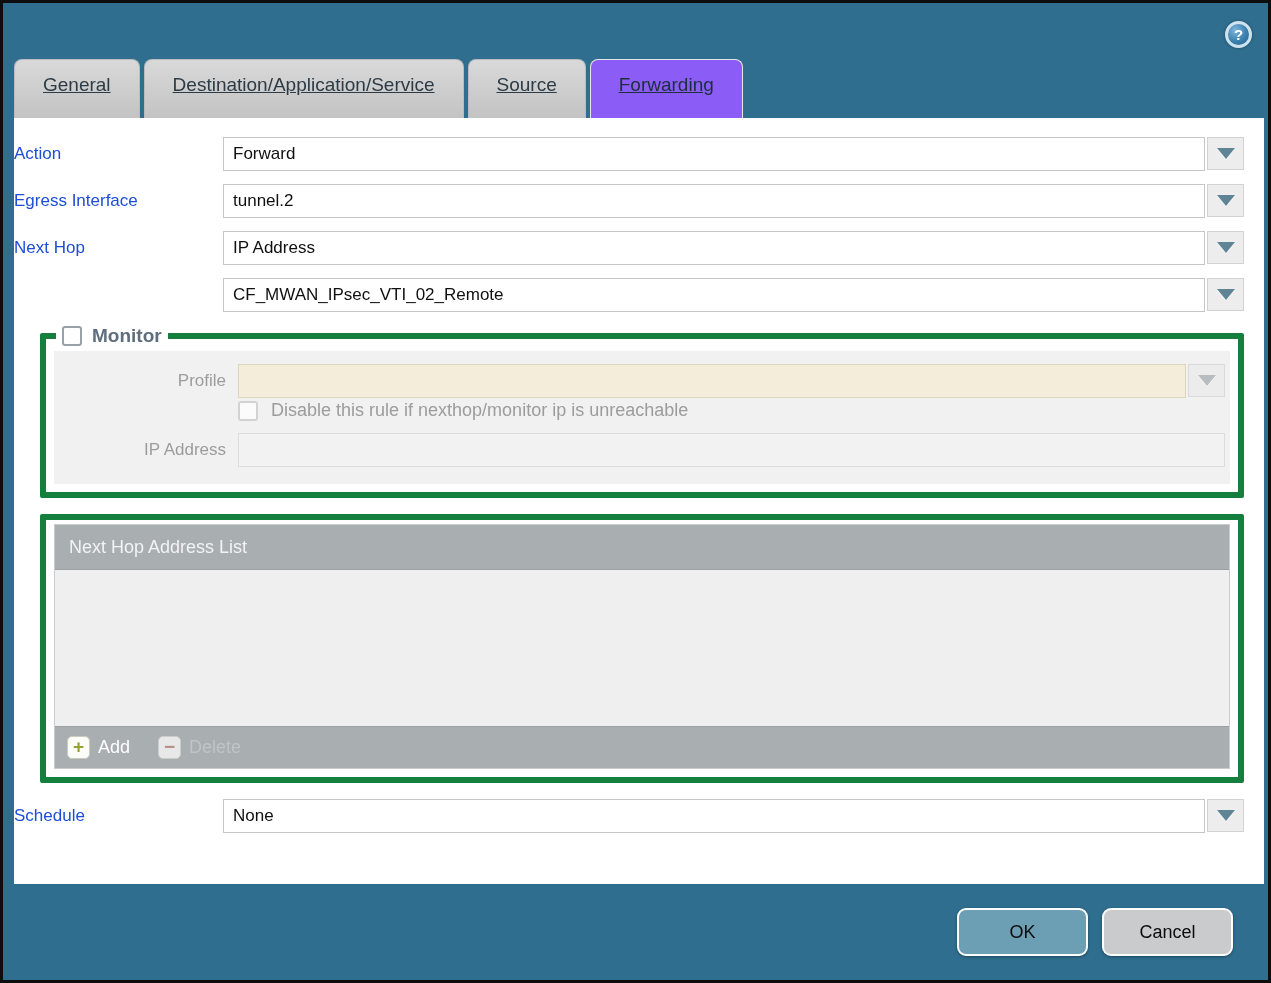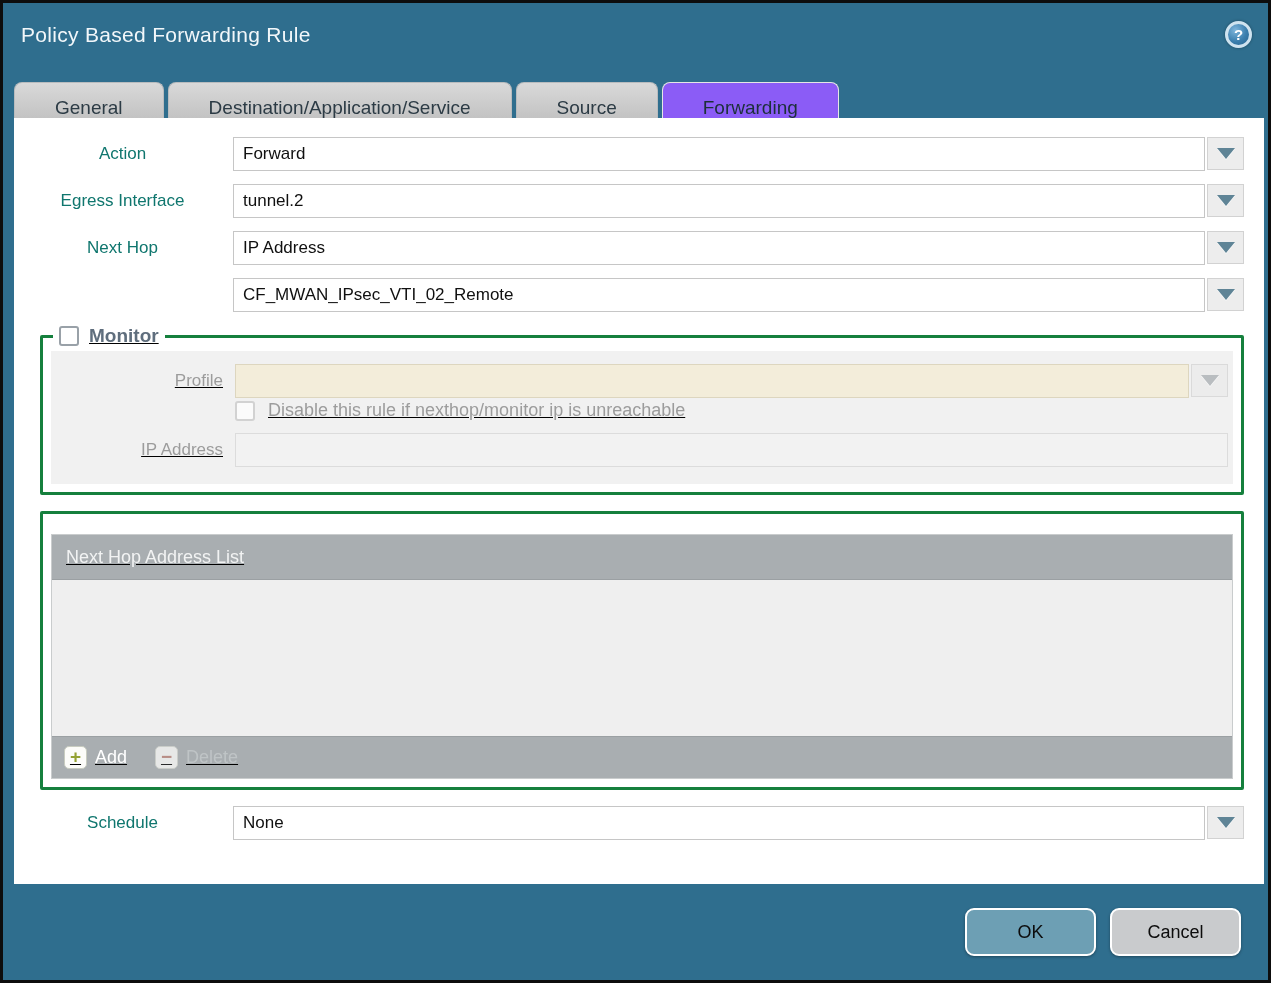--- a/index.html
+++ b/index.html
@@ -21,39 +21,39 @@
     background: radial-gradient(circle at 35% 30%, #7fb6dc 0%, #3b7fae 55%, #27638e 100%);
     border:3px solid #cfe3ef;
     color:#ffffff; font-size:15px; font-weight:bold;
     display:flex; align-items:center; justify-content:center; cursor:pointer;
     box-shadow:0 0 3px rgba(0,0,0,.35);
   }
 
   
   .tabs { height:52px; display:flex; align-items:flex-end; gap:4px; padding-left:11px; }
   .tab {
-    height:36px; line-height:49px; padding:0 40px;
+    height:59px; line-height:49px; padding:0 28px;
     background:linear-gradient(#d9d9d9,#c3c3c3);
     color:#2c3b45; font-size:19px;
     border-radius:8px 8px 0 0;
     border:1px solid #b9bcbe; border-bottom:none;
-    cursor:pointer; white-space:nowrap;
+    cursor:pointer; white-space:nowrap;text-decoration:underline;
   }
   .tab.active {
     background:#8b5cf6; color:#1c2f3a; font-weight:400;
     border-color:#e6e6e6;
   }
 
   
   .content {
     background:#ffffff; margin:0 4px 0 11px; height:766px;
     padding-top:19px; overflow:hidden;
   }
   .row { display:flex; align-items:center; margin:0 0 13px 0; }
-  .lbl-col { width:197px; text-align:center; color:#0f766e; font-size:17px; flex:none;margin-left:10px; }
+  .lbl-col { width:197px; text-align:left; color:#1d4ed8; font-size:17px; flex:none; }
   .field-wrap { flex:1; display:flex; margin-left:12px; margin-right:20px; }
   .textbox {
     flex:1; height:34px; background:#fff; border:1px solid #c6c6c6;
     display:flex; align-items:center; padding:0 9px;
     font-size:17px; color:#101010;
   }
   .dd-btn {
     width:37px; height:33px; margin-left:2px; flex:none;
     background:#ededed; border:1px solid #d2d2d2;
     display:flex; align-items:center; justify-content:center; cursor:pointer;
@@ -62,43 +62,43 @@
     width:0; height:0;
     border-left:9px solid transparent; border-right:9px solid transparent;
     border-top:11px solid #5f8496;
     filter:drop-shadow(0 1px 0 rgba(255,255,255,.7));
   }
   .dd-btn.disabled { background:#ececec; border-color:#dadada; cursor:default; }
   .dd-btn.disabled .dd-arrow { border-top-color:#b9bdc0; }
 
   
   fieldset {
-    border:3px solid #15803d; border-radius:2px;
-    margin:4px 20px 16px 26px; padding:0 8px 8px 8px;text-decoration:underline;
+    border:6px solid #15803d; border-radius:2px;
+    margin:4px 20px 16px 26px; padding:0 8px 8px 8px;
   }
   legend { display:flex; align-items:center; gap:10px; padding:0 6px; margin-left:2px; }
   .legend-text { color:#5f6e7d; font-weight:bold; font-size:19px; }
   .checkbox {
     width:20px; height:20px; background:#ffffff;
     border:2px solid #99a1a8; border-radius:3px; cursor:pointer; flex:none;
   }
   .checkbox.disabled { border-color:#d2d2d2; background:#fbfbfb; cursor:default; }
 
   .disabled-panel { background:#f1f1f1; padding:13px 0 17px 0; margin-top:4px; }
   .irow { display:flex; align-items:center; margin-bottom:0; }
   .irow:last-child { margin-bottom:0; }
   .ilbl { width:172px; text-align:right; color:#9c9c9c; font-size:17px; flex:none; }
   .ifield-wrap { flex:1; display:flex; margin-left:12px; margin-right:5px; }
   .beige { background:#f3edda; border:1px solid #ddd6bf; }
   .gray-field { background:#f2f2f2; border:1px solid #dcdcdc; }
   .dis-check-row { display:flex; align-items:center; gap:13px; margin:2px 0 12px 184px; }
   .dis-text { color:#9c9c9c; font-size:18px; }
 
   
-  .ntable { margin-top:20px; border:1px solid #c9cccd; }
+  .ntable { margin-top:4px; border:1px solid #c9cccd; }
   .t-head {
     background:#a9aeb1; color:#f2f3f3; font-size:18px;
     height:45px; display:flex; align-items:center; padding:0 14px;
     border-bottom:1px solid #9ba0a3;
   }
   .t-body { background:#efefef; height:156px; }
   .t-foot {
     background:#a9aeb1; height:42px; display:flex; align-items:center;
     padding:0 12px; gap:28px; border-top:1px solid #9ba0a3;
   }
@@ -112,37 +112,36 @@
   .plus-glyph { color:#94a233; margin-top:-2px; }
   .minus-glyph { color:#bd8277; margin-top:-3px; }
   .tf-add-label { color:#ffffff; font-size:18px; }
   .tf-del-label { color:#bfc4c6; font-size:18px; }
   .tf-btn.disabled { cursor:default; }
   .tf-btn.disabled .icon-sq { opacity:.75; border-color:#d6d8d2; }
 
   
   .footer {
     flex:1; display:flex; align-items:center; justify-content:flex-end;
-    gap:14px; padding-right:27px;
+    gap:14px; padding-right:35px;
   }
   .btn {
     width:131px; height:48px; border-radius:9px; border:2px solid #ffffff;
     font-size:18px; color:#0c0c0c; font-family:"Liberation Sans",sans-serif;
     cursor:pointer; box-shadow:0 1px 3px rgba(0,0,0,.35);
   }
   .btn-ok { background:#6d9fb4; }
   .btn-cancel { background:#c9cbcd; }
 </style>
 </head>
 <body>
 
 <div class="window">
 
   <div class="titlebar">
-    <div class="title">Policy Based Forwarding Rule</div>
     <div class="help-icon">?</div>
   </div>
 
   <div class="tabs">
     <div class="tab">General</div>
     <div class="tab">Destination/Application/Service</div>
     <div class="tab">Source</div>
     <div class="tab active">Forwarding</div>
   </div>
 

